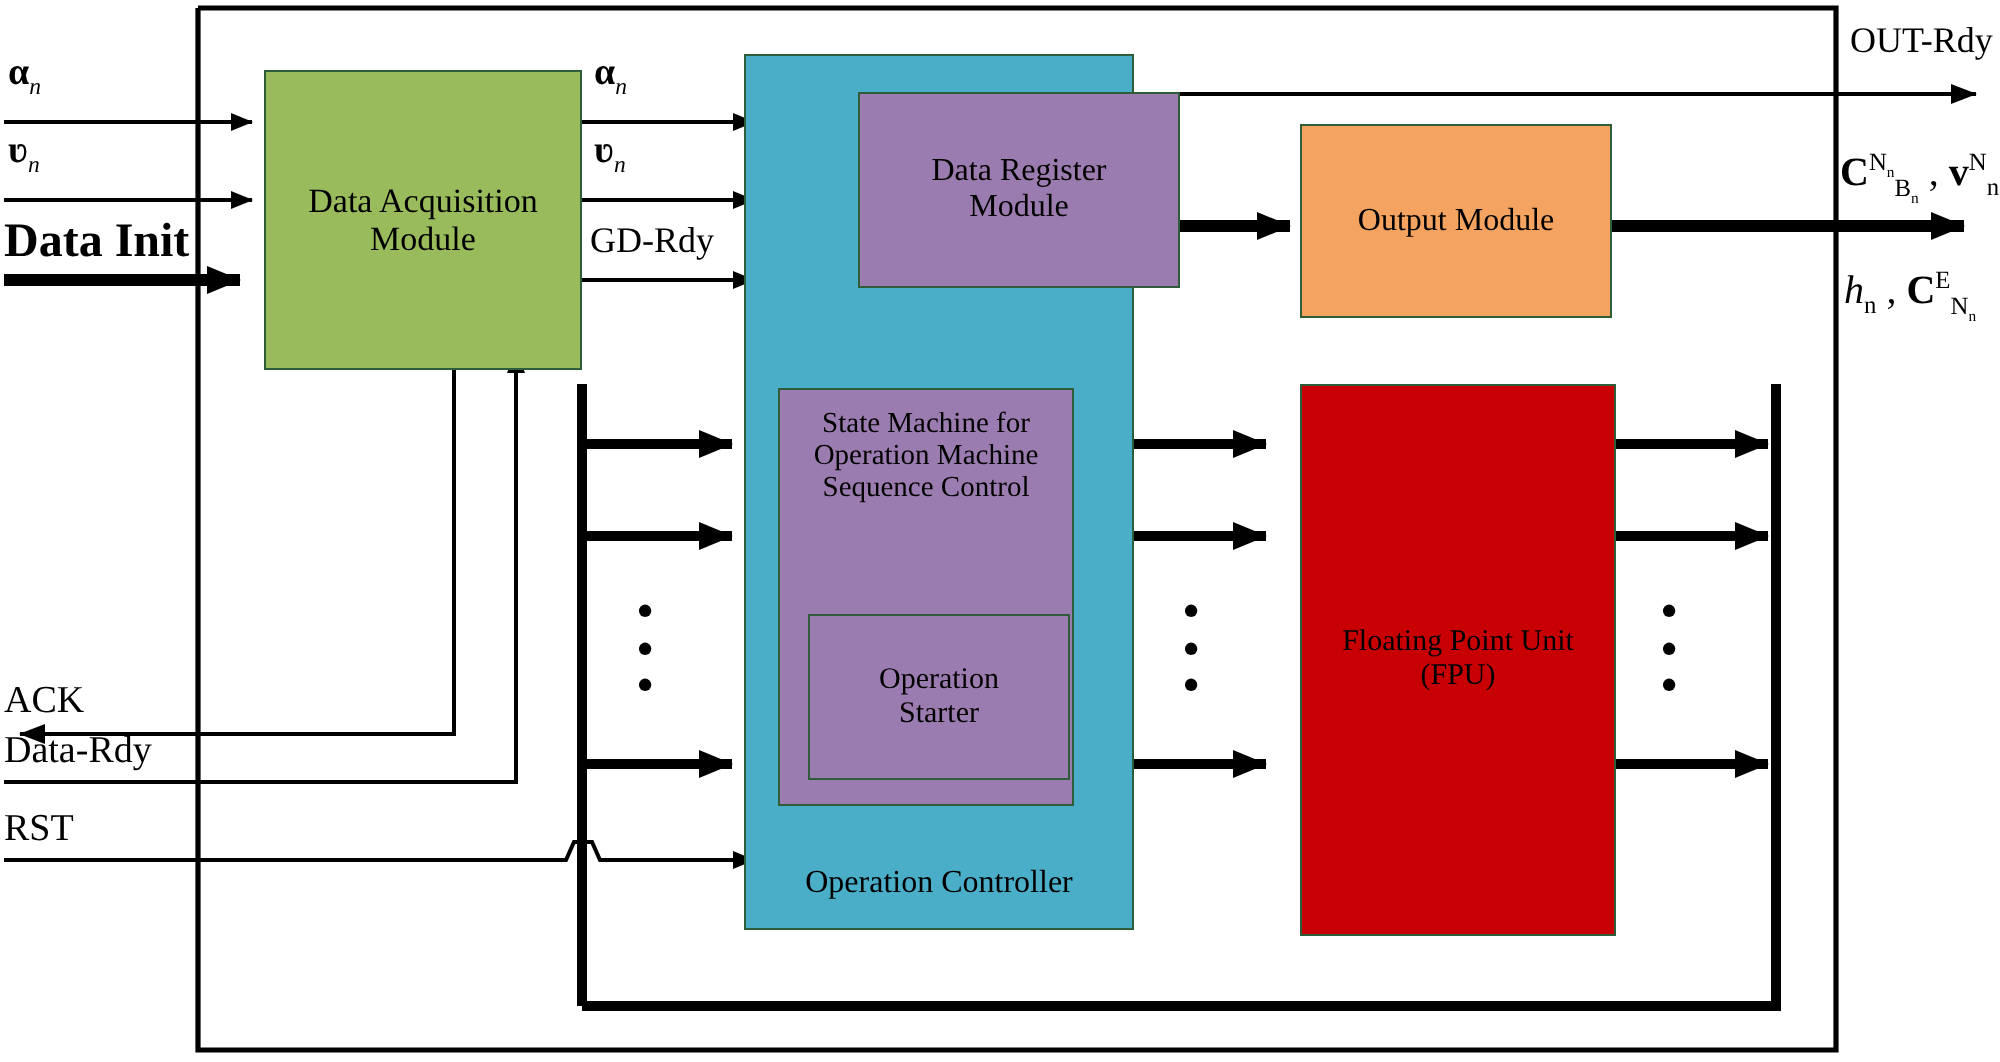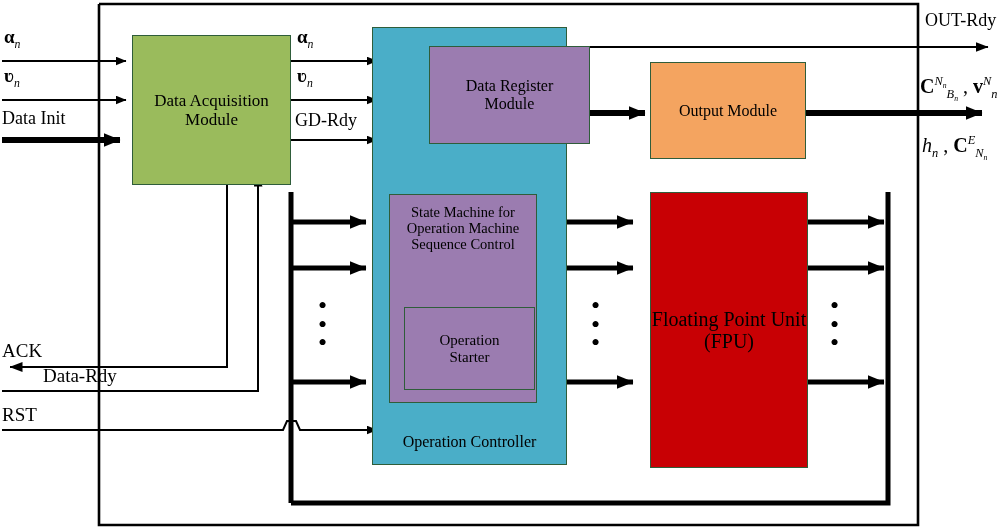--- a/index.html
+++ b/index.html
@@ -5,21 +5,21 @@
   html,body{margin:0;padding:0;background:#fff;}
   #stage{position:relative;width:1000px;height:531px;background:#fff;
          font-family:"Liberation Serif","DejaVu Serif",serif;overflow:hidden;}
   #svg{position:absolute;left:0;top:0;width:1000px;height:531px;}
   .blk{position:absolute;border:1px solid #2f5d3a;box-sizing:border-box;
        display:flex;align-items:center;justify-content:center;text-align:center;
        font-family:"Liberation Serif","DejaVu Serif",serif;color:#000;line-height:1.12;}
   .lbl{position:absolute;font-family:"Liberation Serif","DejaVu Serif",serif;
        color:#000;white-space:nowrap;}
   .bold{font-weight:bold;}
-  sub,sup{font-size:.62em;font-style:italic;font-weight:normal;}
+  sub,sup{font-size:.62em;font-weight:normal;}
   .mi{font-style:italic;}
 </style>
 </head>
 <body>
 
 <div id="stage">
 
   <svg id="svg" viewBox="0 0 1000 531">
     <defs>
       <marker id="arrThin" markerWidth="11" markerHeight="9" refX="10.5" refY="4.5" orient="auto" markerUnits="userSpaceOnUse">
@@ -139,37 +139,37 @@
     <span>Output Module</span>
   </div>
 
   <div class="blk" style="left:404px;top:307px;width:131px;height:83px;background:#9b7cb0;font-size:15px;">
     <span>
       <span>Operation</span><br>
       <span>Starter</span>
     </span>
   </div>
 
-  <div class="blk" style="left:650px;top:192px;width:158px;height:276px;background:#c80004;font-size:20px;">
+  <div class="blk" style="left:650px;top:192px;width:158px;height:276px;background:#c80004;font-size:15px;">
     <span>
       <span>Floating Point Unit</span><br>
       <span>(FPU)</span>
     </span>
   </div>
 
   <div class="lbl bold" style="left:4px;top:26px;font-size:19px;">
     <span>α</span><sub class="mi">n</sub>
   </div>
   <div class="lbl bold" style="left:4px;top:65px;font-size:19px;">
     <span>ʋ</span><sub class="mi">n</sub>
   </div>
-  <div class="lbl" style="left:2px;top:108px;font-size:18px;">Data  Init</div>
+  <div class="lbl" style="left:2px;top:108px;font-size:24px;font-weight:bold;">Data  Init</div>
 
   <div class="lbl" style="left:2px;top:340px;font-size:19px;">ACK</div>
-  <div class="lbl" style="left:2px;top:365px;font-size:19px;margin-left:41px;">Data-Rdy</div>
+  <div class="lbl" style="left:2px;top:365px;font-size:19px;">Data-Rdy</div>
   <div class="lbl" style="left:2px;top:404px;font-size:19px;">RST</div>
 
   <div class="lbl bold" style="left:297px;top:26px;font-size:19px;">
     <span>α</span><sub class="mi">n</sub>
   </div>
   <div class="lbl bold" style="left:297px;top:65px;font-size:19px;">
     <span>ʋ</span><sub class="mi">n</sub>
   </div>
   <div class="lbl" style="left:295px;top:110px;font-size:18px;">GD-Rdy</div>
 

